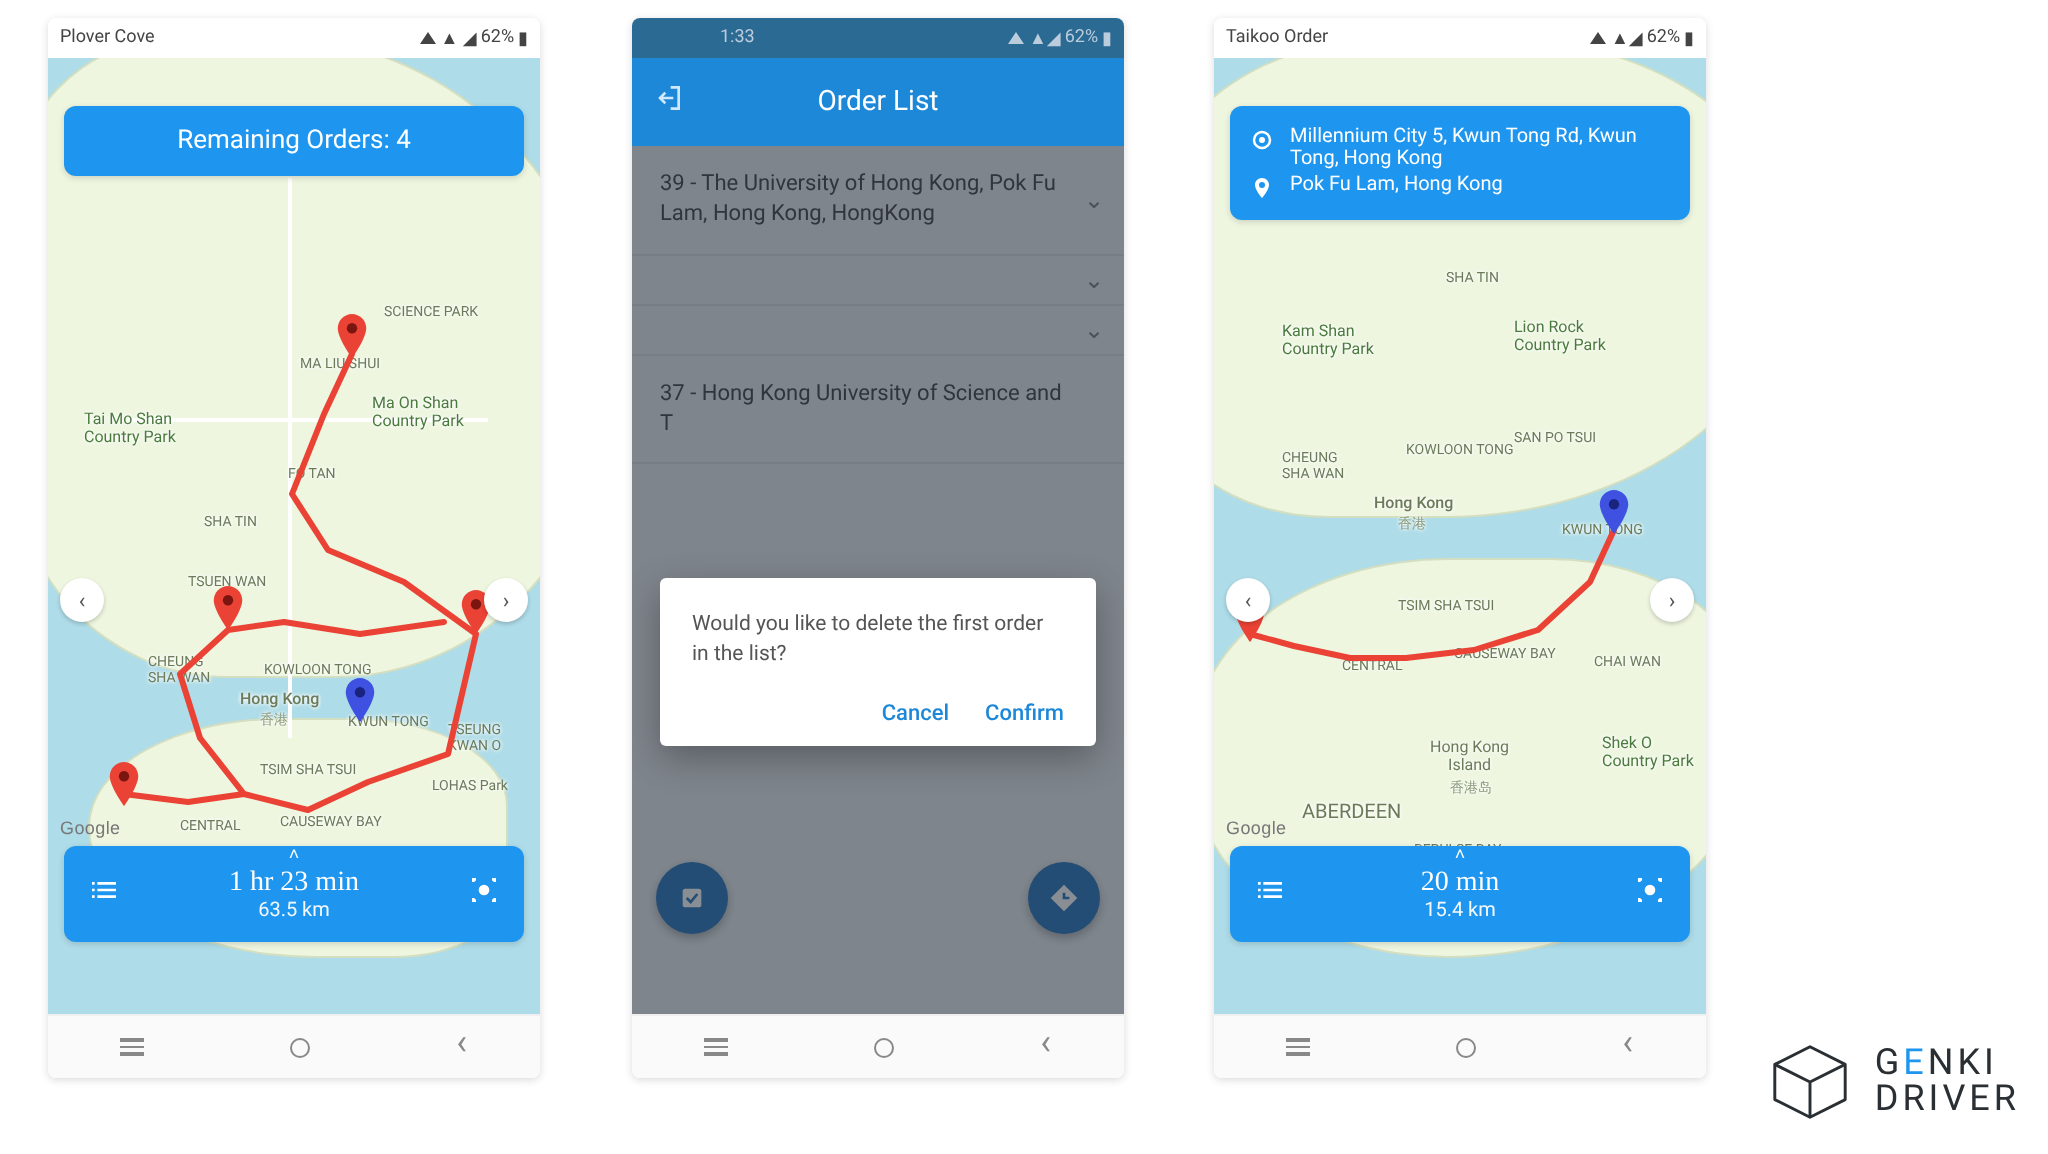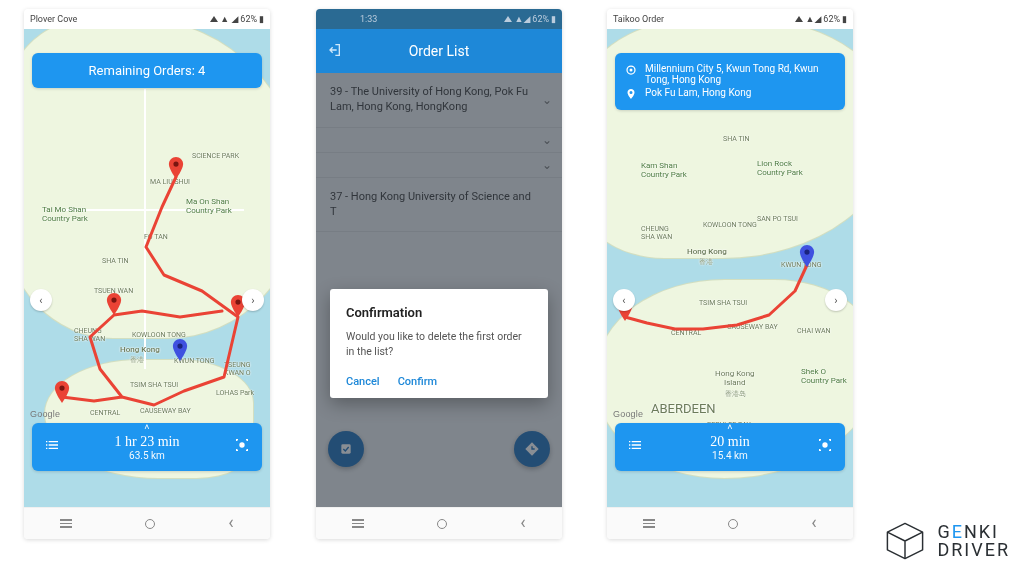--- a/index.html
+++ b/index.html
@@ -131,21 +131,21 @@
   .order-item .chev { position:absolute; right:10px; top:50%; transform:translateY(-50%);
     color:#777; font-size:12px;}
   .scrim { position:absolute; inset:0; background:rgba(40,50,60,.55); z-index:5;}
   .dialog {
     position:absolute; left:14px; right:14px; top:216px; background:#fff;
     border-radius:3px; padding:16px 16px 10px; z-index:6;
     box-shadow:0 6px 18px rgba(0,0,0,.3);
   }
   .dialog h4 { font-size:13px; font-weight:600; color:#222; margin-bottom:10px;}
   .dialog p { font-size:10.5px; color:#555; line-height:1.4; margin-bottom:16px;}
-  .dialog .actions { display:flex; gap:18px;}
+  .dialog .actions { display:flex; justify-content:flex-end; gap:18px;}
   .dialog .actions span { font-size:11px; color:#1E88D8; font-weight:500;}
   .fab {
     position:absolute; bottom:40px; width:36px; height:36px; border-radius:18px;
     background:#1E6FB8; display:flex; align-items:center; justify-content:center;
     box-shadow:0 2px 5px rgba(0,0,0,.3); z-index:4;
   }
   .fab.left { left:12px;} .fab.right{ right:12px;}
   .fab svg{ width:16px; height:16px;}
 
   
@@ -293,21 +293,20 @@
     </div>
     <div class="fab right">
       <svg viewBox="0 0 24 24" fill="#fff">
           <path d="M12 2l10 10-10 10L2 12z" fill="#fff"></path>
           <path d="M12 8v4h4" stroke="#1E6FB8" stroke-width="2" fill="none"></path>
         </svg>
     </div>
 
     <div class="scrim"></div>
     <div class="dialog">
-      <h4>Confirmation</h4>
       <p>Would you like to delete the first order in the list?</p>
       <div class="actions">
         <span>Cancel</span>
         <span>Confirm</span>
       </div>
     </div>
   </div>
   <div class="android-nav">
     <div class="nb lines">
         <span></span>
@@ -337,21 +336,21 @@
     <div class="map-label" style="left:34px;top:132px;white-space:pre;font-size:8px;color:#4b7a3e;">Kam Shan
 Country Park</div>
     <div class="map-label" style="left:150px;top:130px;white-space:pre;font-size:8px;color:#4b7a3e;">Lion Rock
 Country Park</div>
     <div class="map-label" style="left:194px;top:338px;white-space:pre;font-size:8px;color:#4b7a3e;">Shek O
 Country Park</div>
     <div class="map-label" style="left:96px;top:192px;font-size:7px;">KOWLOON TONG</div>
     <div class="map-label" style="left:64px;top:300px;font-size:7px;">CENTRAL</div>
     <div class="map-label" style="left:92px;top:270px;font-size:7px;">TSIM SHA TSUI</div>
     <div class="map-label" style="left:174px;top:232px;font-size:7px;">KWUN TONG</div>
-    <div class="map-label" style="left:44px;top:372px;font-size:13px;">ABERDEEN</div>
+    <div class="map-label" style="left:44px;top:372px;font-size:10px;">ABERDEEN</div>
     <div class="map-label" style="left:120px;top:294px;font-size:7px;">CAUSEWAY BAY</div>
     <div class="map-label" style="left:190px;top:298px;font-size:7px;">CHAI WAN</div>
     <div class="map-label" style="left:100px;top:392px;font-size:7px;">REPULSE BAY</div>
     <div class="map-label" style="left:116px;top:106px;font-size:7px;">SHA TIN</div>
     <div class="map-label" style="left:34px;top:196px;font-size:7px;white-space:pre;">CHEUNG
 SHA WAN</div>
     <div class="map-label" style="left:150px;top:186px;font-size:7px;">SAN PO TSUI</div>
     <div class="map-label" style="left:64px;top:394px;font-size:7px;">OCEAN PARK</div>
 
     <svg class="route-svg">

